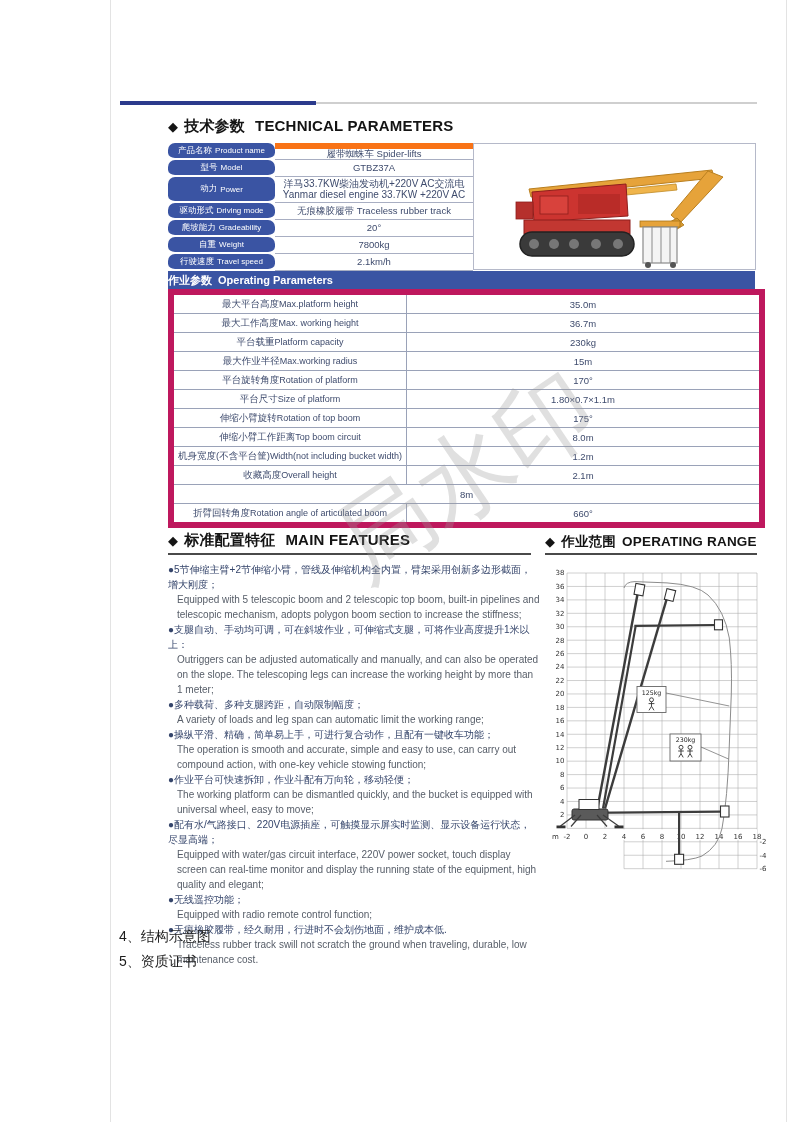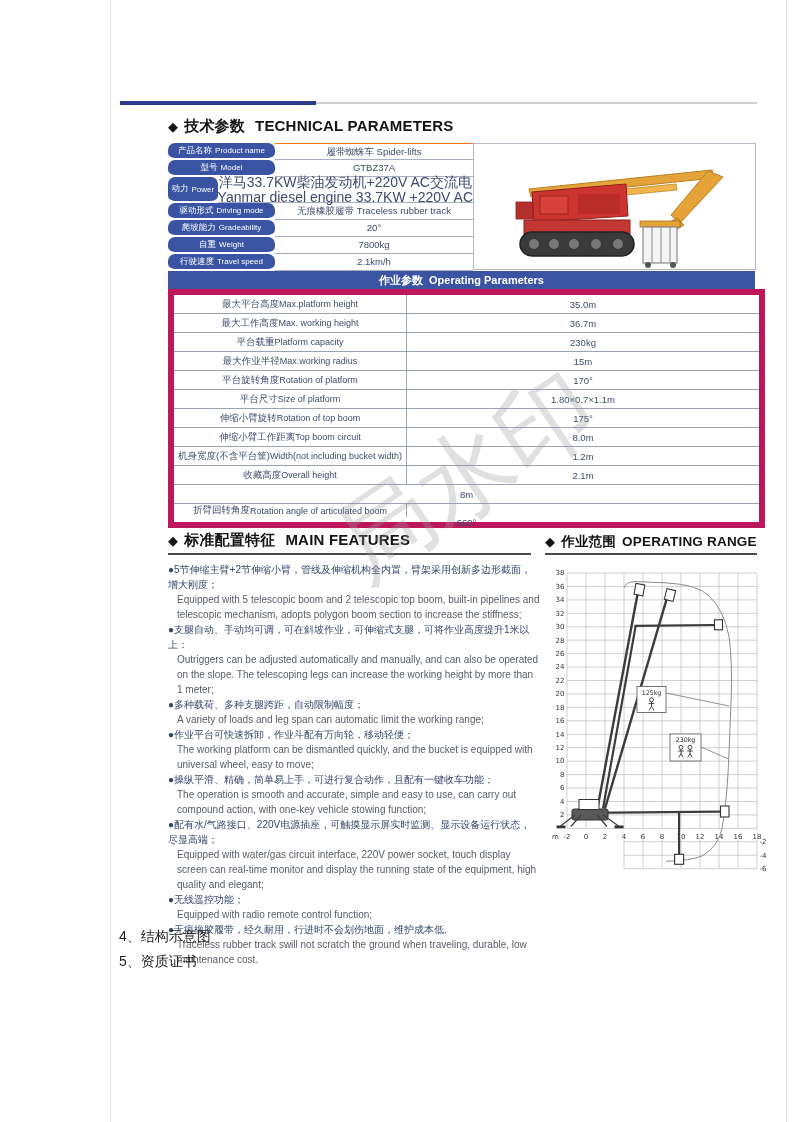--- a/index.html
+++ b/index.html
@@ -17,30 +17,30 @@
   .underline{height:2px;background:#4a4a4a;}
   
   .spec-table{left:168px;top:143px;width:305px;}
   .spec-row{display:flex;height:17px;}
   .spec-row:nth-of-type(3){height:26px;}
   .spec-label{width:107px;background:#3a54a3;color:#fff;display:flex;align-items:center;
               justify-content:center;font-size:8.5px;border-bottom:2px solid #fff;white-space:nowrap;border-radius:7px;}
   .spec-label .en{margin-left:3px;font-size:8px;}
   .spec-value{flex:1;display:flex;flex-direction:column;align-items:center;justify-content:center;
               color:#3e4b6d;font-size:9.5px;border-bottom:1px solid #a8aec2;line-height:1.05;white-space:nowrap;}
-  .spec-row:nth-of-type(1) .spec-value{border-top:1px solid #f97316;}
-  .spec-row:nth-of-type(3) .spec-value{font-size:14px;}
+  .spec-row:nth-of-type(1) .spec-value{border-top:6px solid #f97316;}
+  .spec-row:nth-of-type(3) .spec-value{font-size:10px;}
   .img-cell{left:473px;top:143px;width:281px;height:125px;border:1px solid #b5b9c9;background:#fff;}
   
   .op-bar{left:168px;top:271px;width:587px;height:18px;background:#3a54a3;color:#fff;
-          display:flex;align-items:center;justify-content:center;font-size:11px;font-weight:bold;}
+          display:flex;align-items:center;justify-content:flex-start;font-size:11px;font-weight:bold;}
   .op-bar .en{margin-left:6px;}
   .op-table{left:168px;top:289px;width:585px;border:6px solid #be185d;}
   .op-row{display:flex;height:18px;border-bottom:1px solid #9aa2b8;}
-  .op-row:last-of-type{border-bottom:none;flex-direction:column;}
+  .op-row:last-of-type{border-bottom:none;}
   .op-label{width:232px;border-right:1px solid #9aa2b8;display:flex;align-items:center;justify-content:center;
             color:#3e4b6d;font-size:9.5px;white-space:nowrap;}
   .op-label .en{font-size:9px;}
   .op-value{flex:1;display:flex;align-items:center;justify-content:center;color:#3e4b6d;font-size:9.5px;}
   
   .feat-list{left:168px;top:562px;width:372px;}
   .feat-cn{color:#35456b;font-size:10px;line-height:15px;}
   .feat-en{color:#565d68;font-size:10px;line-height:15px;padding-left:9px;}
   
   .chart-wrap{left:545px;top:563px;width:245px;height:335px;}
@@ -307,27 +307,27 @@
       <div class="feat-cn" data-name="feature-text-cn">●支腿自动、手动均可调，可在斜坡作业，可伸缩式支腿，可将作业高度提升1米以上：</div>
       <div class="feat-en" data-name="feature-text-en">Outriggers can be adjusted automatically and manually, and can also be operated on the slope. The telescoping legs can increase the working height by more than 1 meter;</div>
     </div>
 
     <div class="feat" data-name="feature-item">
       <div class="feat-cn" data-name="feature-text-cn">●多种载荷、多种支腿跨距，自动限制幅度；</div>
       <div class="feat-en" data-name="feature-text-en">A variety of loads and leg span can  automatic limit the working range;</div>
     </div>
 
     <div class="feat" data-name="feature-item">
+      <div class="feat-cn" data-name="feature-text-cn">●操纵平滑、精确，简单易上手，可进行复合动作，且配有一键收车功能；</div>
+      <div class="feat-en" data-name="feature-text-en">The operation is smooth and accurate, simple and easy to use, can carry out compound action, with one-key vehicle stowing function;</div>
+    </div>
+
+    <div class="feat" data-name="feature-item">
       <div class="feat-cn" data-name="feature-text-cn">●作业平台可快速拆卸，作业斗配有万向轮，移动轻便；</div>
       <div class="feat-en" data-name="feature-text-en">The working platform can be dismantled quickly, and the bucket is equipped with universal wheel, easy to move;</div>
-    </div>
-
-    <div class="feat" data-name="feature-item">
-      <div class="feat-cn" data-name="feature-text-cn">●操纵平滑、精确，简单易上手，可进行复合动作，且配有一键收车功能；</div>
-      <div class="feat-en" data-name="feature-text-en">The operation is smooth and accurate, simple and easy to use, can carry out compound action, with one-key vehicle stowing function;</div>
     </div>
 
     <div class="feat" data-name="feature-item">
       <div class="feat-cn" data-name="feature-text-cn">●配有水/气路接口、220V电源插座，可触摸显示屏实时监测、显示设备运行状态，尽显高端；</div>
       <div class="feat-en" data-name="feature-text-en">Equipped with water/gas circuit interface, 220V power socket, touch display screen can real-time monitor and display the running state of the equipment, high quality and elegant;</div>
     </div>
 
     <div class="feat" data-name="feature-item">
       <div class="feat-cn" data-name="feature-text-cn">●无线遥控功能；</div>
       <div class="feat-en" data-name="feature-text-en">Equipped with radio remote control function;</div>

